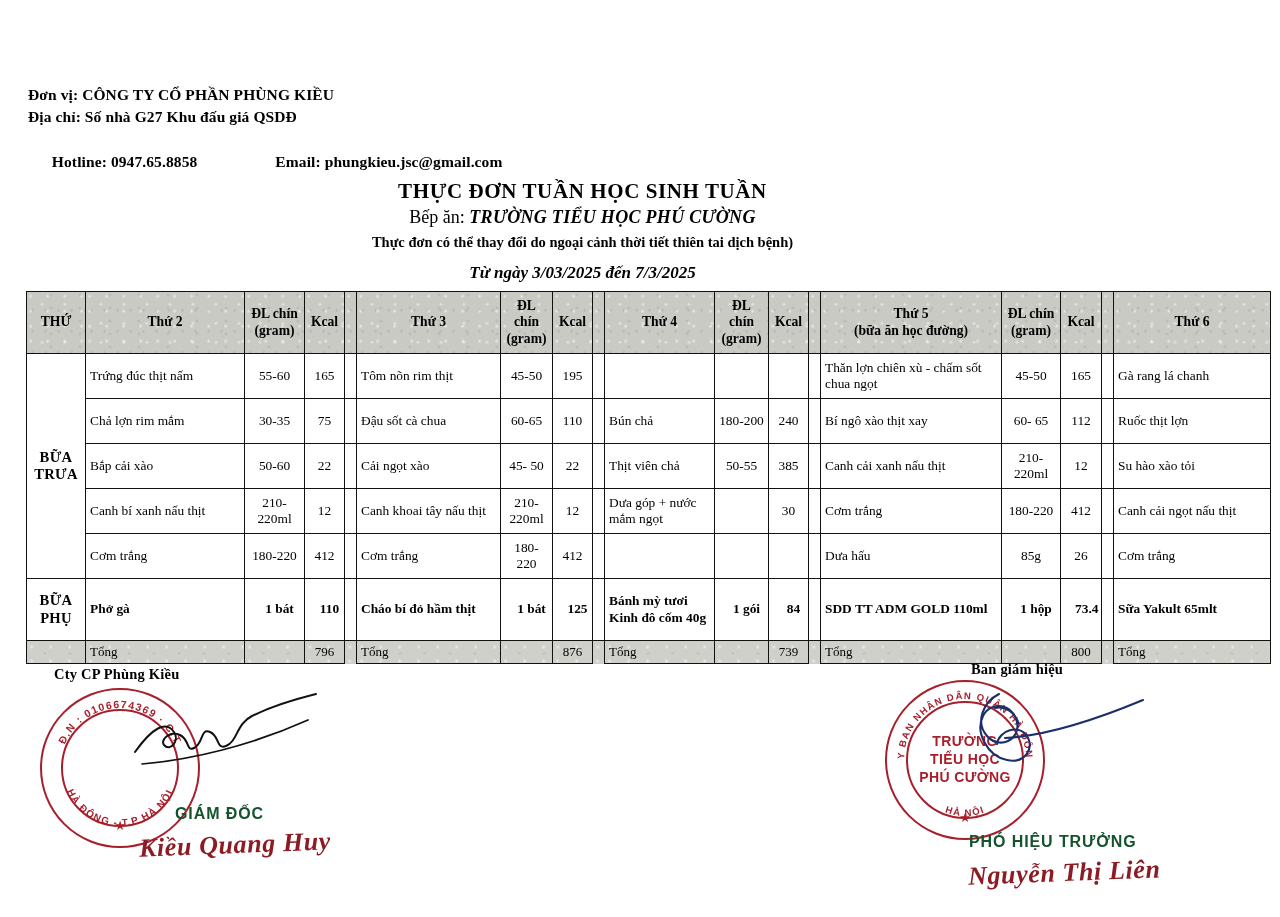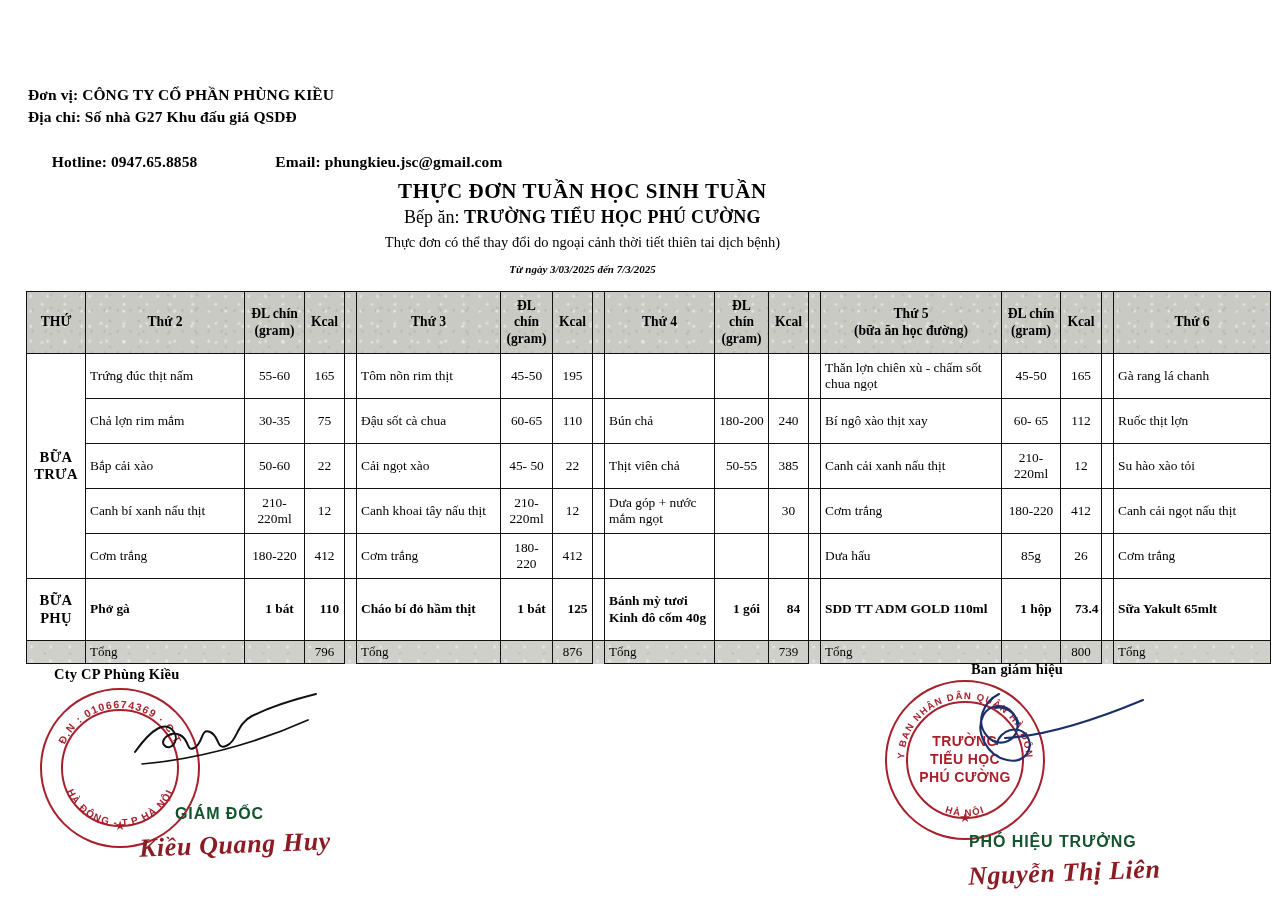--- a/index.html
+++ b/index.html
@@ -41,29 +41,29 @@
     font-weight: bold;
     letter-spacing: .6px;
     line-height: 1.25;
   }
   .t-sub {
     font-size: 18px;
     line-height: 1.35;
     margin-top: 1px;
   }
   .t-sub .lbl { font-weight: normal; }
-  .t-sub .val { font-weight: bold; letter-spacing: .3px; }
+  .t-sub .val { font-weight: bold; letter-spacing: .3px; font-style: italic; }
   .t-note {
     font-size: 14.5px;
-    font-weight: normal;
+    font-weight: bold;
     margin-top: 3px;
     line-height: 1.3;
   }
   .t-range {
-    font-size: 11px;
+    font-size: 17px;
     font-weight: bold;
     font-style: italic;
     margin-top: 12px;
   }
 
   
   #menu-table-wrap {
     position: absolute;
     left: 26px; top: 291px;
     width: 1202px;

